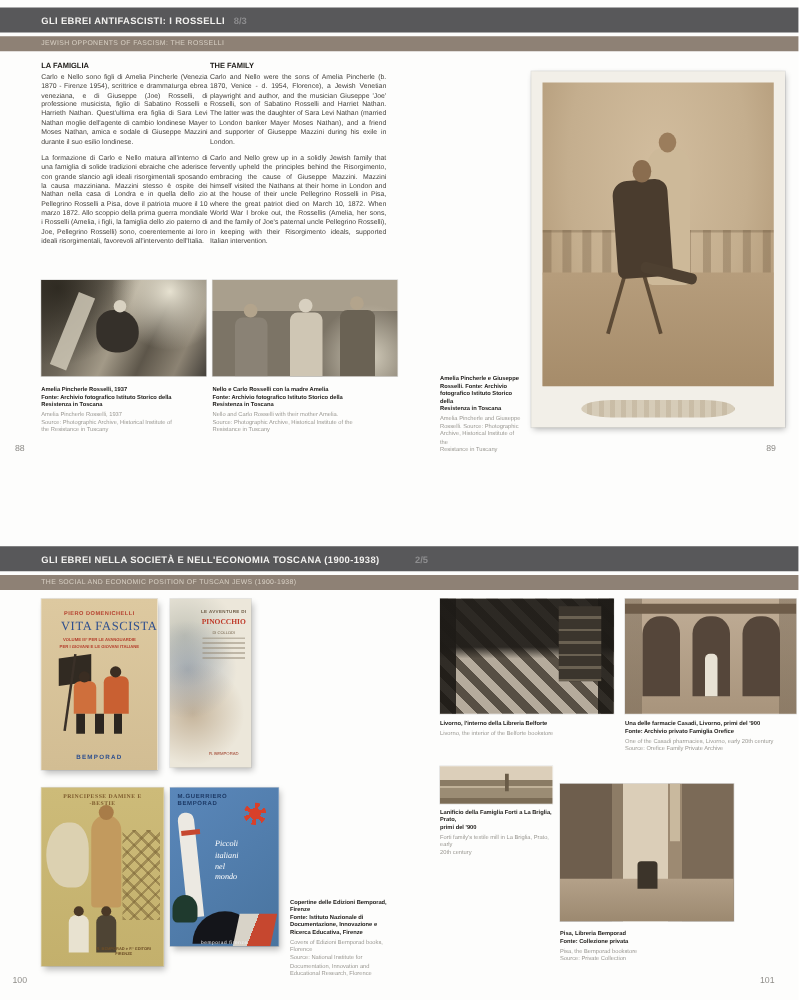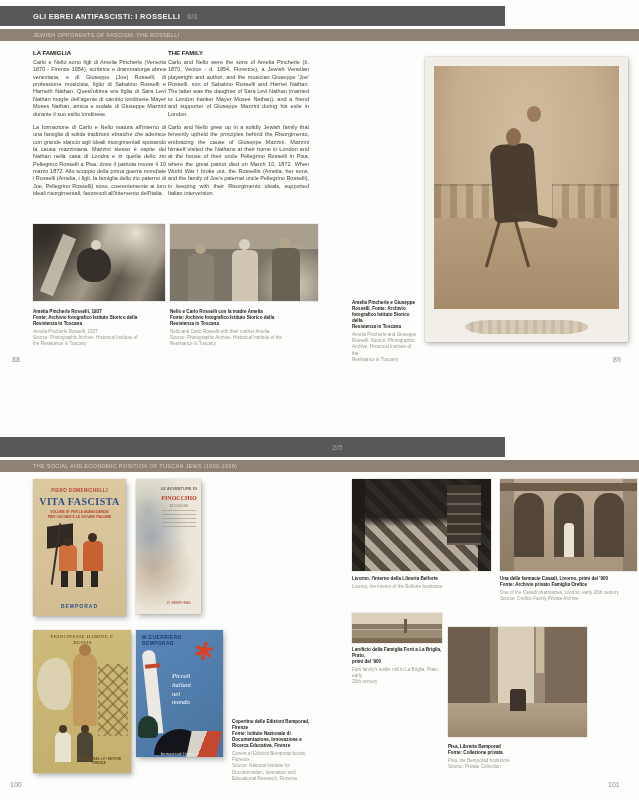--- a/index.html
+++ b/index.html
@@ -1,21 +1,21 @@
 <!DOCTYPE html>
 <html><head>
 <meta charset="utf-8">
 <style>
   html,body{margin:0;padding:0;background:#ffffff;}
   #page{position:relative;width:639px;height:800px;background:#fdfdfc;overflow:hidden;
         font-family:"Liberation Sans",sans-serif;-webkit-font-smoothing:antialiased;}
   .abs{position:absolute;}
 
   
-  .bar-dark{left:0;width:505px;height:20px;background:#58585a;}
+  .bar-dark{left:0;width:639px;height:20px;background:#58585a;}
   .bar-brown{left:0;width:639px;height:12px;background:#8e8175;}
   .bar-title{position:absolute;left:33px;top:6px;font-size:7.5px;font-weight:bold;color:#f2f1ef;letter-spacing:.3px;}
   .bar-index{position:absolute;top:6px;font-size:7.5px;font-weight:bold;color:#8d8d8f;}
   .bar-sub{position:absolute;left:33px;top:3px;font-size:5.5px;color:#d8d0c4;letter-spacing:.3px;}
 
   
   .textcol{position:absolute;color:#44413c;}
   .col-heading{font-size:6px;font-weight:bold;color:#1d1b18;margin:0 0 3px 0;}
   .para{font-size:5.5px;line-height:1.34;text-align:justify;margin:0 0 6px 0;}
 
@@ -62,21 +62,21 @@
   .bp-man-leg{position:absolute;left:78px;top:148px;width:46px;height:9px;background:#4e4031;transform:rotate(14deg);border-radius:4px;}
   .bp-chair{position:absolute;left:58px;top:150px;width:3px;height:52px;background:#5c4a36;transform:rotate(16deg);}
   .bp-chair2{position:absolute;left:86px;top:150px;width:3px;height:52px;background:#5c4a36;transform:rotate(-16deg);}
   .bp-ornament{position:absolute;left:40px;bottom:8px;width:123px;height:14px;background:
      repeating-linear-gradient(90deg,#cfc3ac 0 5px,#bfb096 5px 9px);border-radius:40%/100%;opacity:.8;}
 
   
   .cover{position:absolute;overflow:hidden;box-shadow:2px 3px 5px rgba(0,0,0,.25),0 0 0 .5px rgba(0,0,0,.1);}
   .cv-vita{background:linear-gradient(#ddc9a0,#d2bd93);}
   .vf-author{position:absolute;left:0;top:9px;width:100%;text-align:center;font-size:4.5px;font-weight:bold;color:#b5402e;letter-spacing:.4px;}
-  .vf-title{position:absolute;left:0;top:17px;width:100%;text-align:center;font-size:10px;font-weight:bold;color:#2e4f8e;font-family:"Liberation Serif",serif;letter-spacing:.5px;}
+  .vf-title{position:absolute;left:0;top:17px;width:100%;text-align:right;font-size:10px;font-weight:normal;color:#2e4f8e;font-family:"Liberation Serif",serif;letter-spacing:.5px;}
   .vf-sub{position:absolute;left:0;top:31px;width:100%;text-align:center;font-size:3.4px;font-weight:bold;color:#b5402e;white-space:pre-line;line-height:1.4;}
   .vf-art{position:absolute;left:8px;top:44px;width:77px;height:68px;}
   .vf-flag{position:absolute;left:6px;top:2px;width:26px;height:22px;background:#312a22;transform:skewY(-8deg);}
   .vf-pole{position:absolute;left:14px;top:0;width:2px;height:62px;background:#3a3028;transform:rotate(8deg);}
   .vf-fig1{position:absolute;left:18px;top:22px;width:18px;height:26px;background:#cf6f3c;border-radius:5px 5px 0 0;}
   .vf-fig2{position:absolute;left:42px;top:18px;width:20px;height:30px;background:#c96032;border-radius:5px 5px 0 0;}
   .vf-h{position:absolute;width:9px;height:9px;border-radius:50%;background:#3a2d22;}
   .vf-h1{left:22px;top:14px;} .vf-h2{left:47px;top:10px;}
   .vf-legs{position:absolute;left:20px;top:48px;width:44px;height:16px;background:
      repeating-linear-gradient(90deg,#2c2620 0 7px,rgba(0,0,0,0) 7px 15px);}
@@ -224,20 +224,21 @@
     <div class="en">Amelia Pincherle and Giuseppe
 Rosselli. Source: Photographic
 Archive, Historical Institute of the
 Resistance in Tuscany</div>
   </div>
 
   <div class="pagenum" style="left:12px;top:356px;">88</div>
   <div class="pagenum" style="left:613px;top:356px;">89</div>
 
   <div class="abs bar-dark" style="top:437px;">
+    <span class="bar-title" style="top:6px;">GLI EBREI NELLA SOCIETÀ E NELL'ECONOMIA TOSCANA (1900-1938)</span>
     <span class="bar-index" style="left:288px;top:6px;margin-left:44px;">2/5</span>
   </div>
   <div class="abs bar-brown" style="top:460px;">
     <span class="bar-sub">THE SOCIAL AND ECONOMIC POSITION OF TUSCAN JEWS (1900-1938)</span>
   </div>
 
   <div class="cover cv-vita" style="left:33px;top:479px;width:93px;height:137px;">
     <div class="vf-author">PIERO DOMENICHELLI</div>
     <div class="vf-title">VITA FASCISTA</div>
     <div class="vf-sub">VOLUME III° PER LE AVANGUARDIE

